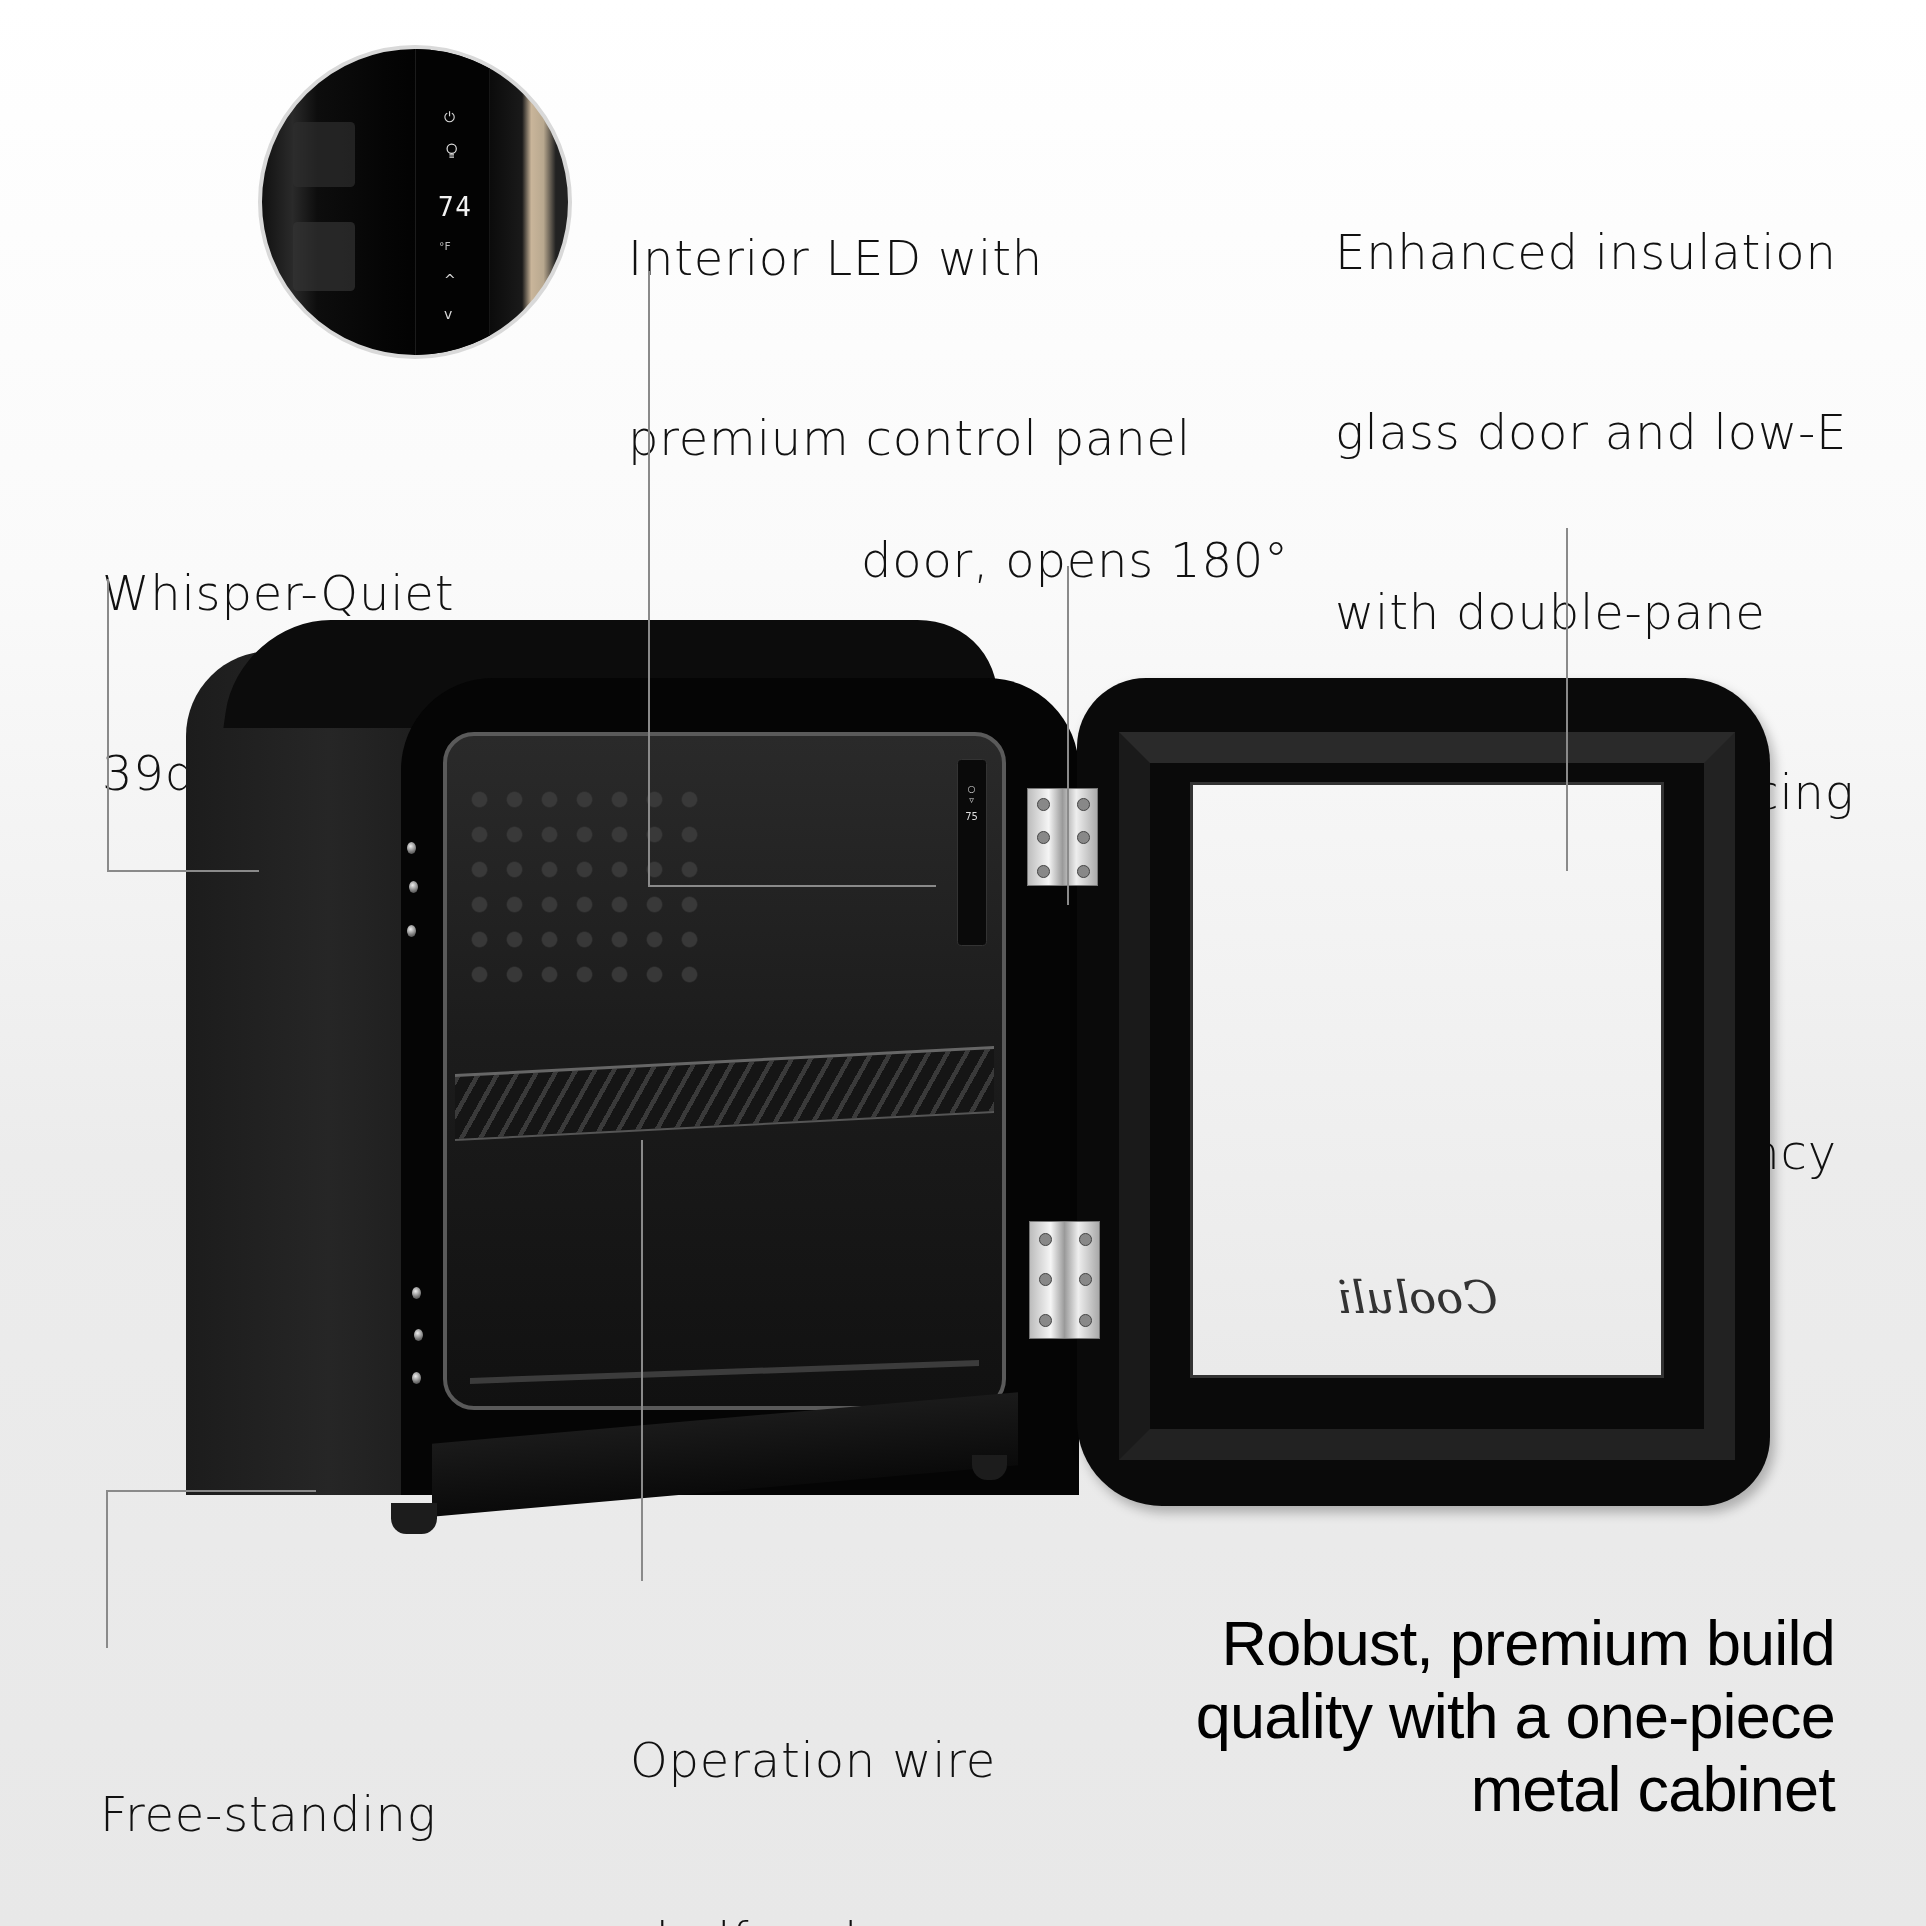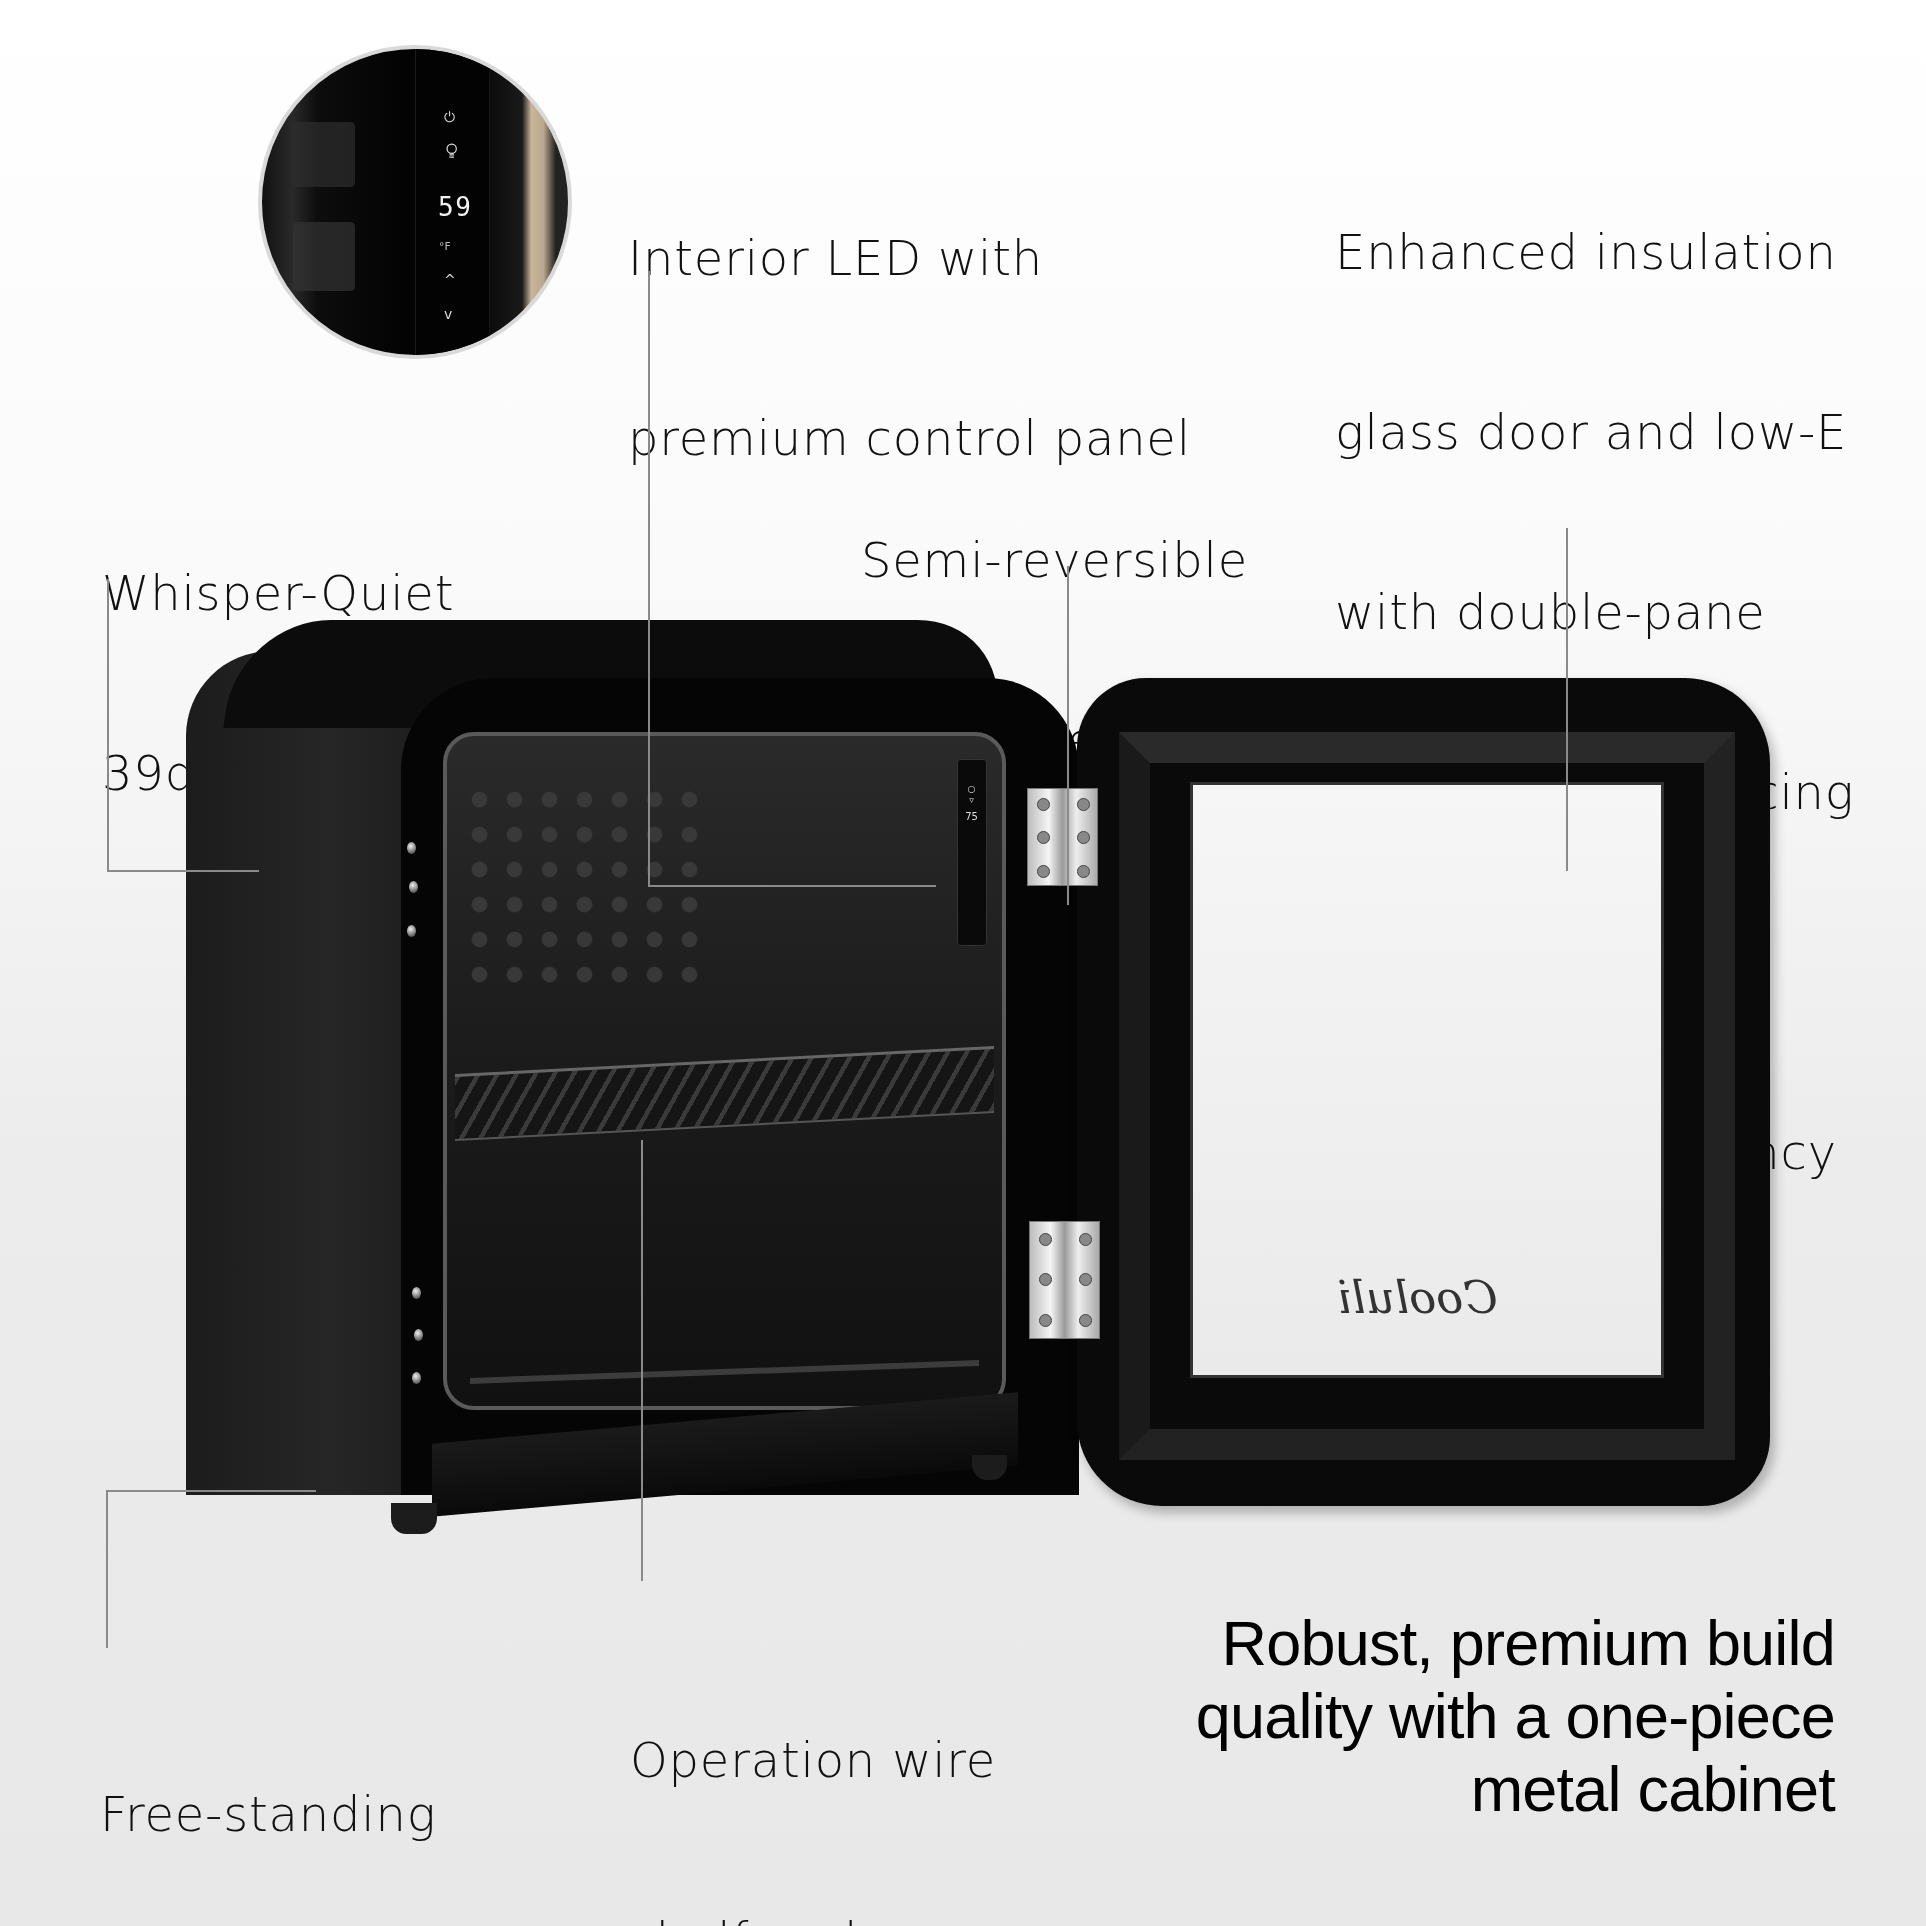--- a/index.html
+++ b/index.html
@@ -53,42 +53,41 @@
   <div class="blk2"></div>
   <div class="panel"></div>
   <span class="ico" style="top:60px;">⏻</span>
   <span class="ico" style="top:92px; font-size:12.3px;">
     <svg width="15.4" height="20" viewBox="0 0 20 26">
         <circle cx="10" cy="10" r="6" fill="none" stroke="#ddd" stroke-width="1.6"></circle>
         <line x1="7" y1="18" x2="13" y2="18" stroke="#ddd" stroke-width="1.6"></line>
         <line x1="7" y1="21" x2="13" y2="21" stroke="#ddd" stroke-width="1.6"></line>
       </svg>
   </span>
-  <span class="temp">59</span>
+  <span class="temp">74</span>
   <span class="unit">°F</span>
   <span class="ico" style="top:223px;">^</span>
   <span class="ico" style="top:257px;">v</span>
 </div>
 
 <div class="label" style="left:628px; top:108px;">
   <span>Interior LED with</span>
   <span>premium control panel</span>
 </div>
 
 <div class="label" style="left:1335px; top:102px;">
   <span>Enhanced insulation</span>
   <span>glass door and low-E</span>
   <span>with double-pane</span>
   <span>technology, reducing</span>
   <span>heat transfer and</span>
   <span>improving efficiency</span>
 </div>
 
 <div class="label" style="left:861px; top:410px;">
-  <span>Semi-reversible</span>
   <span>door, opens 180°</span>
 </div>
 
 <div class="label" style="left:102px; top:443px;">
   <span>Whisper-Quiet</span>
   <span>39dB Operation</span>
 </div>
 
 <div class="label" style="left:100px; top:1664px;">
   <span>Free-standing</span>

